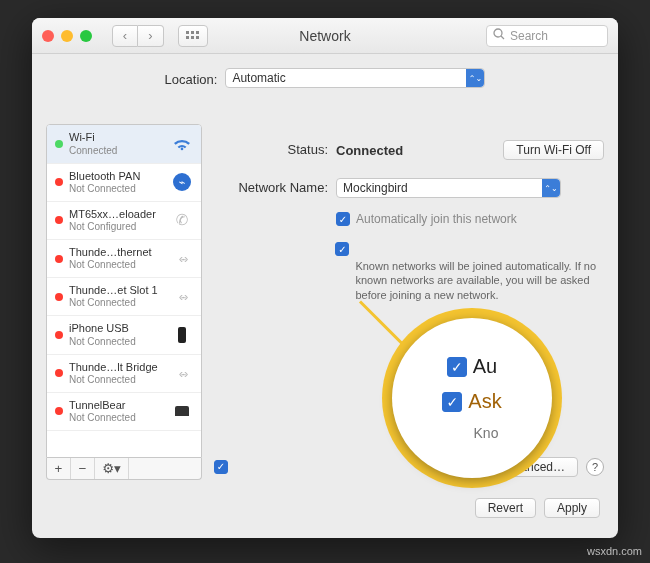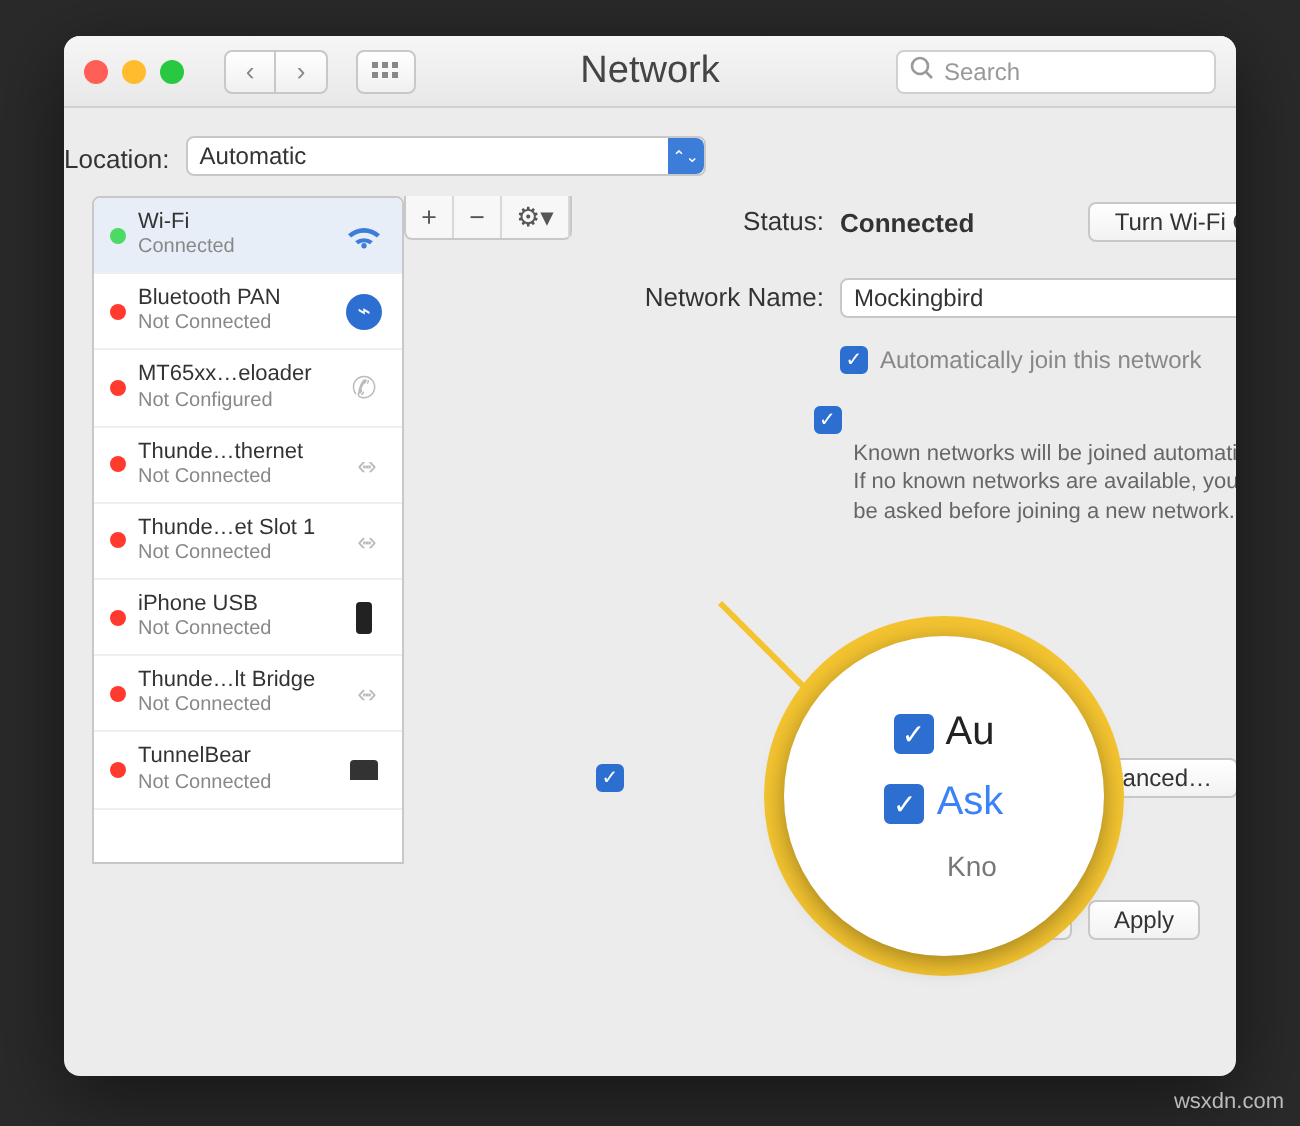--- a/index.html
+++ b/index.html
@@ -37,30 +37,30 @@
       background: linear-gradient(#fff,#f0f0f0);
       border: 1px solid #c8c8c8;
       display: flex; align-items: center; justify-content: center;
       color: #888; font-size: 13px;
     }
     .nav-btn.left { border-radius: 4px 0 0 4px; }
     .nav-btn.right { border-radius: 0 4px 4px 0; border-left: none; }
     .grid-btn { border-radius: 4px; margin-left: 8px; width: 30px; }
     .title {
       position: absolute; left: 0; right: 0;
-      text-align: center; font-size: 19px; color: #444;
+      text-align: center; font-size: 14px; color: #444;
       pointer-events: none;
     }
     .searchbar {
-      margin-left: auto; width: 160px; height: 22px;
+      margin-left: auto; width: 122px; height: 22px;
       background: #fff; border: 1px solid #d0d0d0; border-radius: 4px;
       display: flex; align-items: center; padding: 0 6px; gap: 5px;
       color: #999; font-size: 12px;
     }
-    .loc-row { display:flex; align-items:center; justify-content:flex-start; gap:8px; padding: 14px 0 10px; font-size:13px; color:#333; }
+    .loc-row { display:flex; align-items:center; justify-content:center; gap:8px; padding: 14px 0 10px; font-size:13px; color:#333; }
     .loc-select {
       width: 260px; height: 20px;
       background:#fff; border:1px solid #c8c8c8; border-radius:4px;
       display:flex; align-items:center; padding:0 6px; font-size:12px; color:#333;
       position: relative;
     }
     .select-end {
       position:absolute; right:0; top:0; height:100%; width:18px;
       background:#3b7dd8; border-radius:0 4px 4px 0;
       display:flex; align-items:center; justify-content:center; color:#fff; font-size:8px;
@@ -89,21 +89,21 @@
     .footerbar {
       display:flex; align-items:center; gap:0;
       border:1px solid #c8c8c8; border-top:none; border-radius:0 0 4px 4px;
       background:#f7f7f7; height:22px; font-size:13px;
     }
     .footerbar button {
       width:24px; height:100%; background:none; border:none;
       border-right:1px solid #d8d8d8; color:#555; cursor:pointer;
     }
     .main { flex:1; font-size:12px; color:#333; }
-    .row { display:flex; align-items:flex-start; gap:8px; padding:3px 0; }
+    .row { display:flex; align-items:flex-start; gap:8px; padding:3px 0;margin-top:39px; }
     .lbl { width:114px; text-align:right; color:#333; font-size:13px; padding-top:2px;}
     .status-val { font-weight:bold; font-size:13px; }
     .btn {
       height:20px; padding:0 12px; border:1px solid #c8c8c8; border-radius:4px;
       background:linear-gradient(#fff,#f2f2f2); font-size:12px; color:#333; cursor:pointer;
     }
     .small-text { font-size:11px; color:#666; line-height:1.3; }
     .network-select { width:225px; height:20px; background:#fff; border:1px solid #c8c8c8; border-radius:4px; display:flex; align-items:center; padding:0 6px; font-size:12px; position:relative; }
     .chk { display:flex; align-items:flex-start; gap:6px; font-size:12px; }
     .cbox { width:14px; height:14px; border-radius:3px; border:1px solid #b0b0b0; background:#fff; display:flex; align-items:center; justify-content:center; color:#fff; font-size:10px; flex:none; }
@@ -178,21 +178,21 @@
 
   <div class="loc-row">
     <span class="lbl" style="width:auto">Location:</span>
     <div class="loc-select">
       <span>Automatic</span>
       <div class="select-end">⌃⌄</div>
     </div>
   </div>
 
   <div class="content">
-    <div style="display:flex;flex-direction:row;justify-content:flex-end;">
+    <div style="display:flex;flex-direction:column;justify-content:flex-end;">
       <div class="sidebar">
         <div class="sidebar-item active">
           <span class="dot" style="background:#4cd964"></span>
           <div class="sitem-text">
             <div>Wi-Fi</div>
             <div class="sub">Connected</div>
           </div>
           <span class="sitem-icon wifi-fan">
             <svg viewBox="0 0 24 18">
                 <path d="M12 16a1.5 1.5 0 100-3 1.5 1.5 0 000 3zm-5-4a8 8 0 0110 0l-1.7 1.7a5.6 5.6 0 00-6.6 0L7 12zm-4-4a13.5 13.5 0 0118 0l-1.8 1.8a11 11 0 00-14.4 0L3 8z" fill="#3b7dd8"></path>
@@ -328,18 +328,18 @@
 </div>
 
 <div class="callout-line"></div>
 <div class="callout">
   <label class="chk" style="color:#888">
     <span class="cbox on">✓</span>
     <span class="partial">Au</span>
   </label>
   <label class="chk">
     <span class="cbox on">✓</span>
-    <span class="partial" style="color:#3b82f6">Ask</span>
+    <span class="partial" style="color:#a16207">Ask</span>
   </label>
   <div class="partial" style="font-size:14px;color:#777;margin-left:28px">Kno</div>
 </div>
 
 <div class="watermark">wsxdn.com</div>
 
 </body></html>

